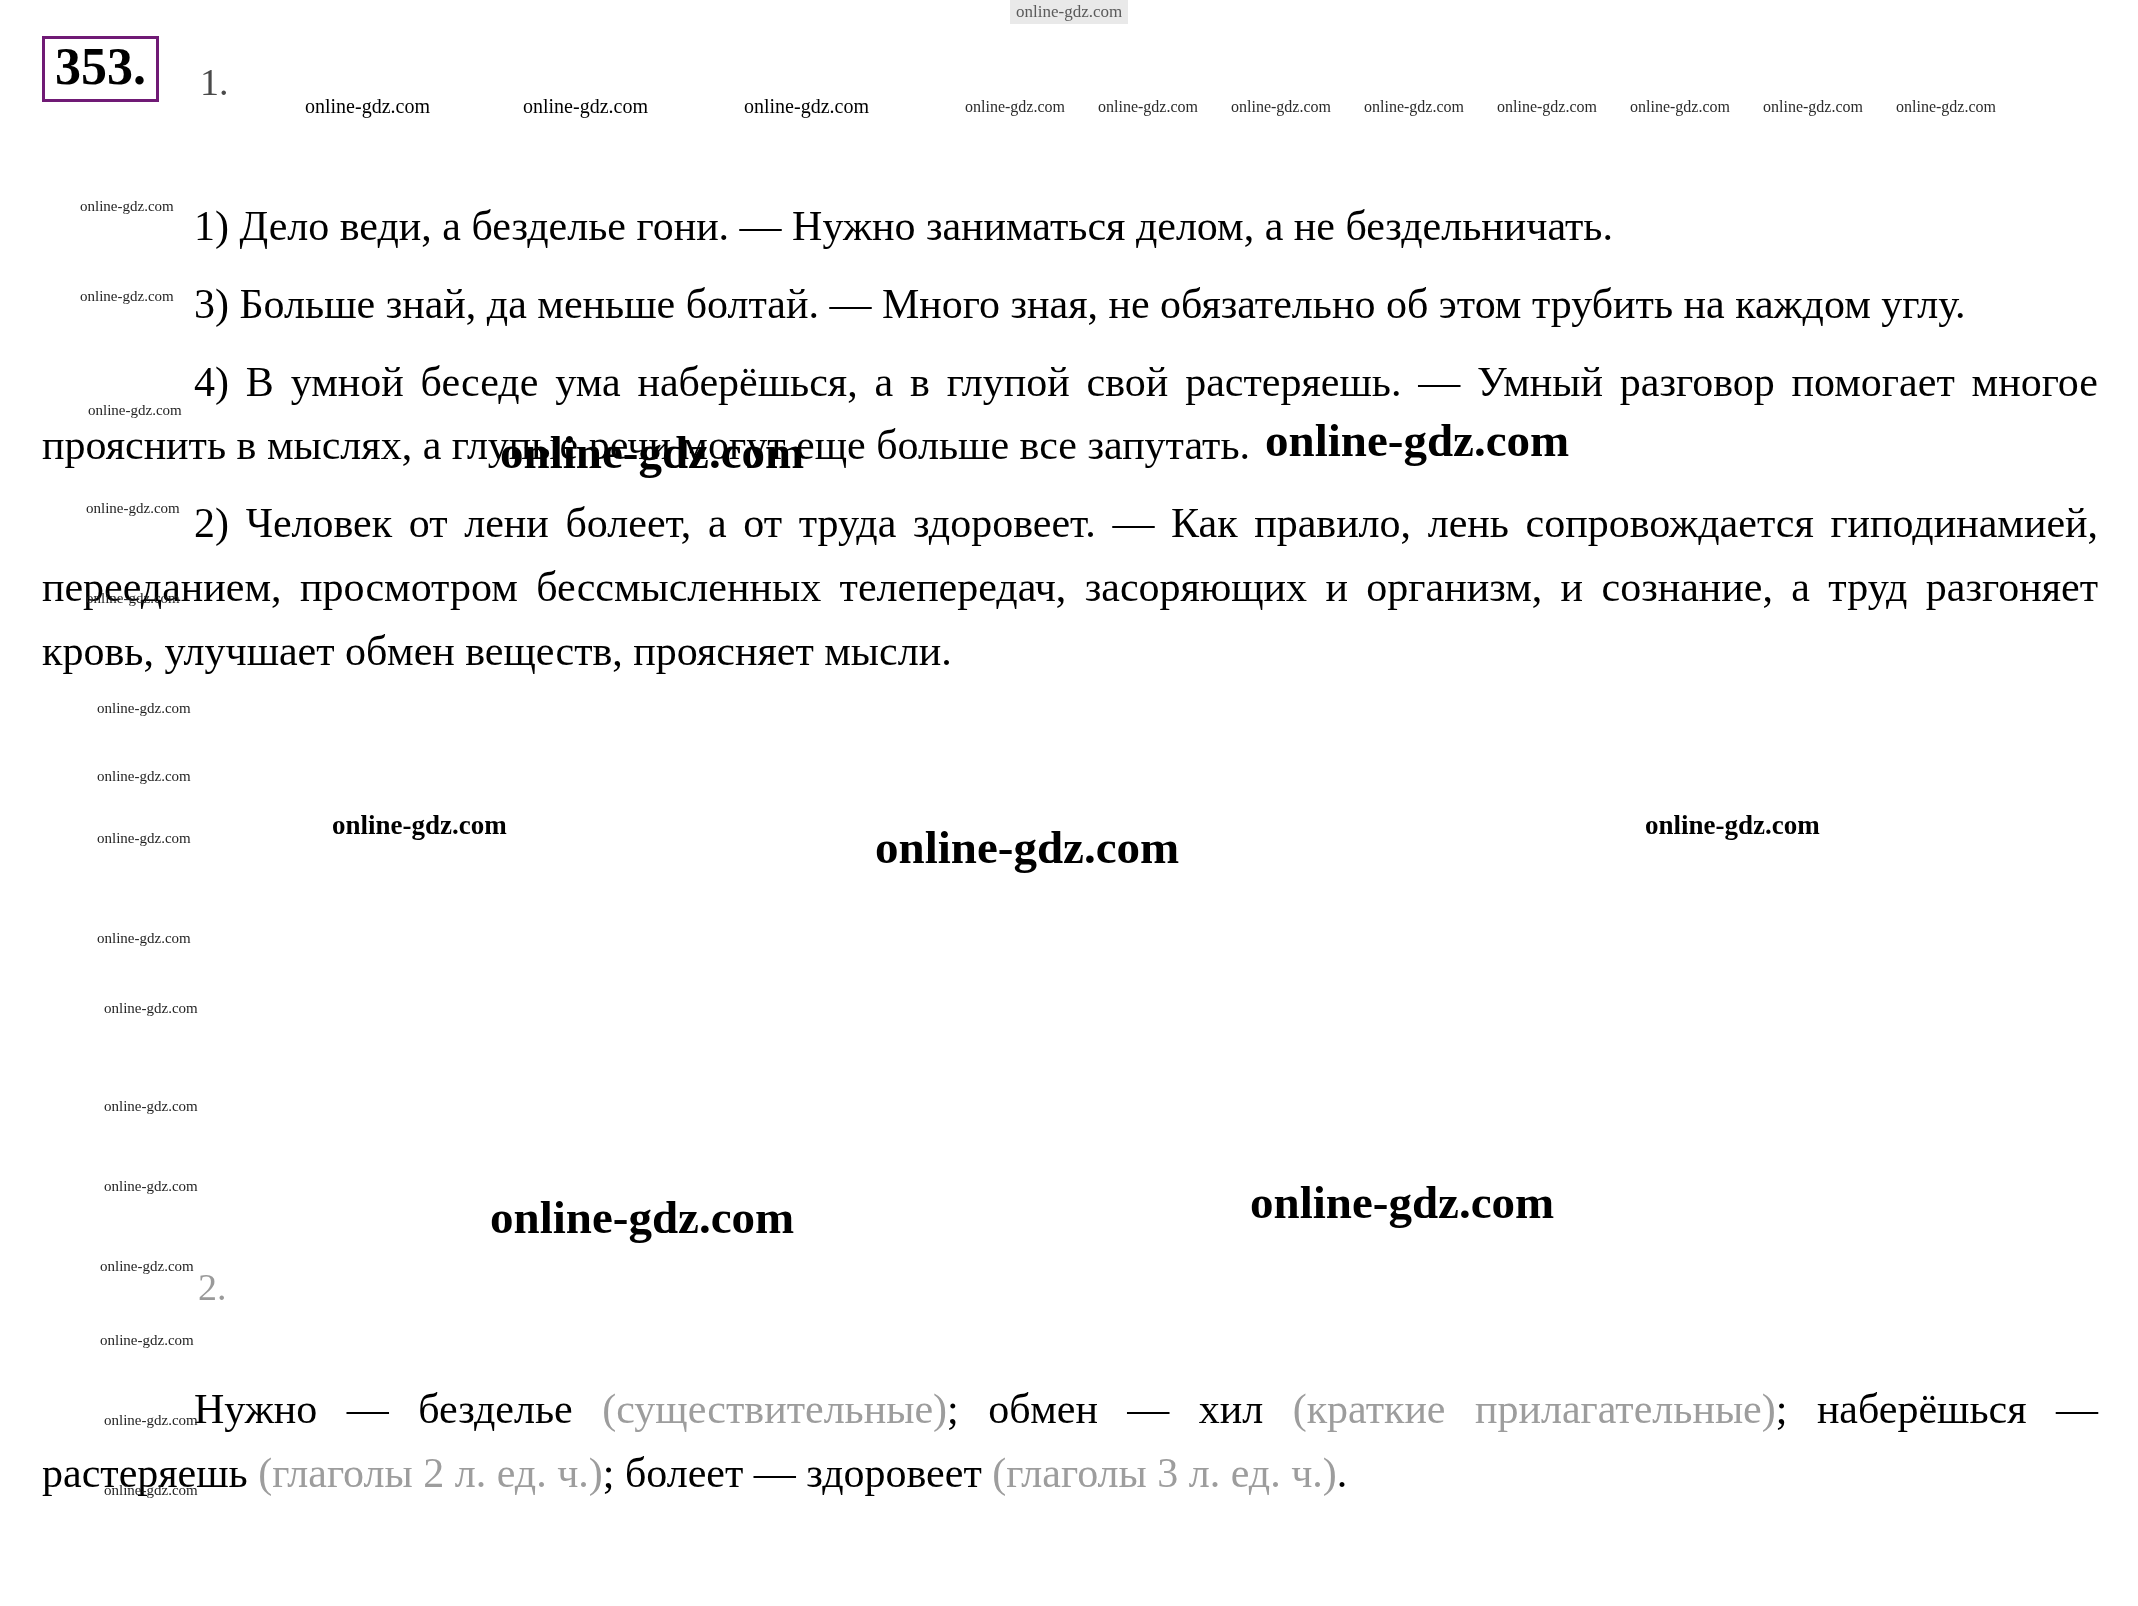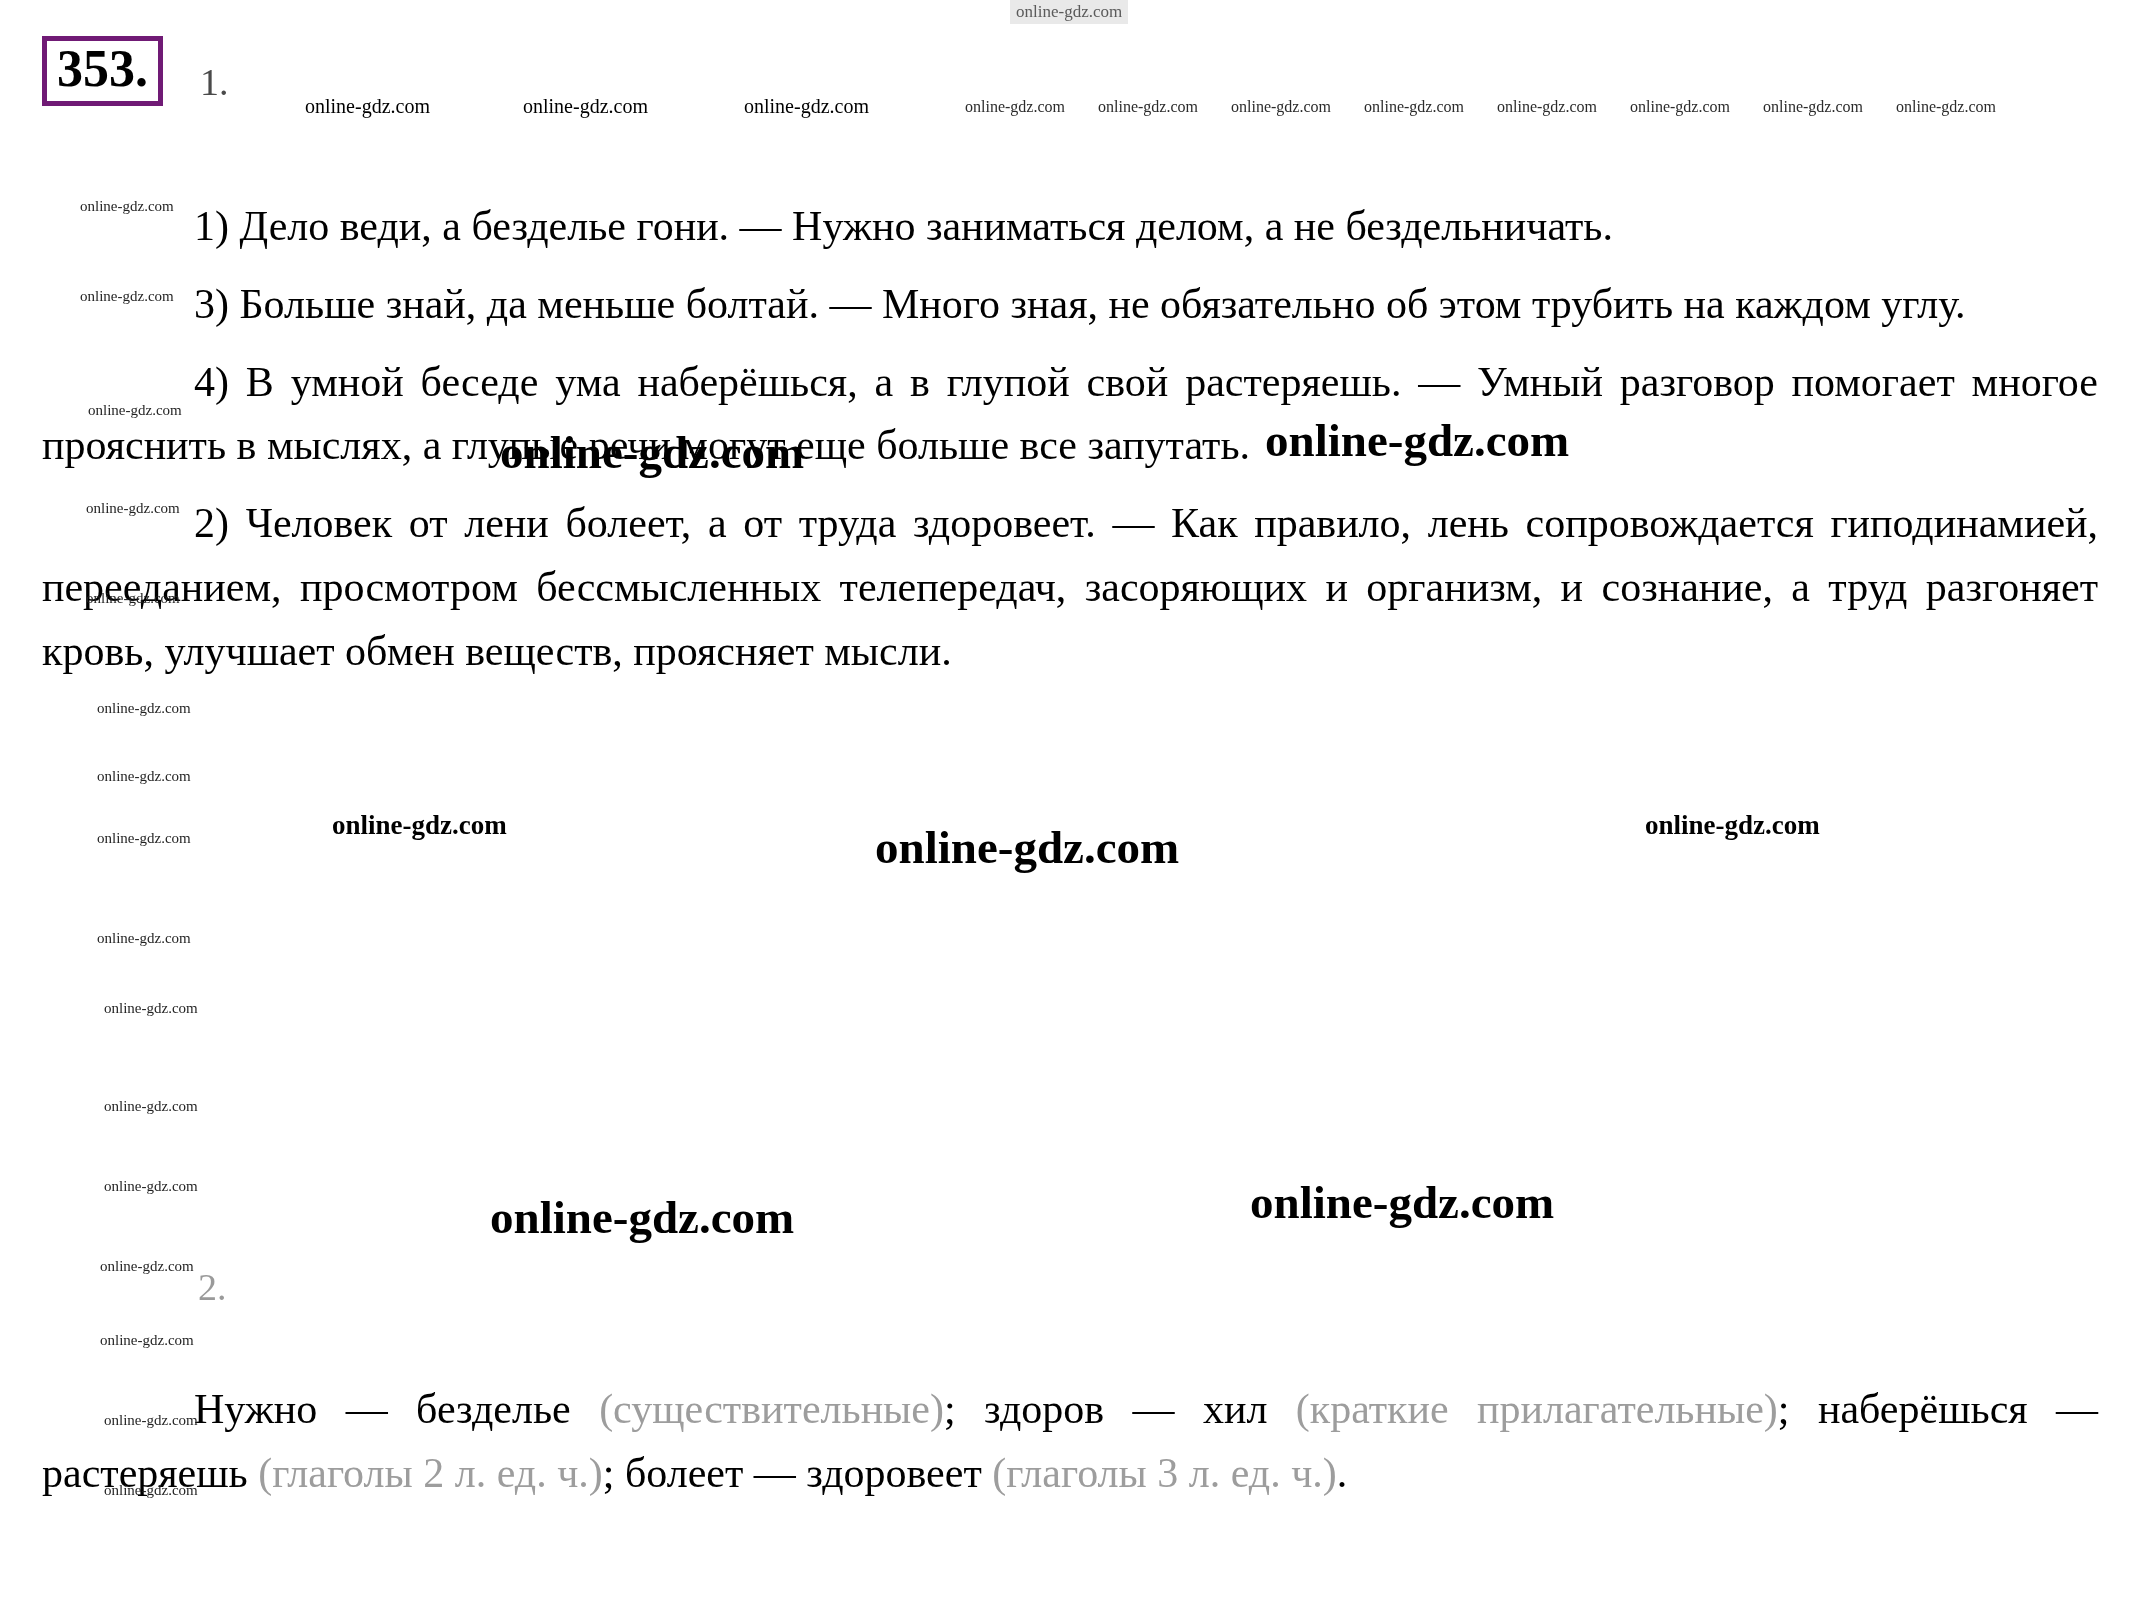--- a/index.html
+++ b/index.html
@@ -22,21 +22,21 @@
     left: 0; top: 0;
     width: 2138px;
     height: 1606px;
   }
 
   
   .ex-number {
     position: absolute;
     left: 42px;
     top: 36px;
-    border: 5px solid #701a75;
+    border: 3px solid #701a75;
     padding: 2px 10px 6px 10px;
     font-size: 52px;
     font-weight: bold;
     line-height: 1;
     font-family: "Liberation Serif", serif;
   }
 
   .part-label-1 {
     position: absolute;
     left: 200px;
@@ -133,21 +133,21 @@
   <div class="body-text">
     <p>1) Дело веди, а безделье гони. — Нужно заниматься делом, а не бездельничать.</p>
     <p>3) Больше знай, да меньше болтай. — Много зная, не обязательно об этом трубить на каждом углу.</p>
     <p>4) В умной беседе ума наберёшься, а в глупой свой растеряешь. — Умный разговор помогает многое прояснить в мыслях, а глупые речи могут еще больше все запутать.</p>
     <p>2) Человек от лени болеет, а от труда здоровеет. — Как правило, лень сопровождается гиподинамией, перееданием, просмотром бессмысленных телепередач, засоряющих и организм, и сознание, а труд разгоняет кровь, улучшает обмен веществ, проясняет мысли.</p>
   </div>
 
   <div class="part-label-2">2.</div>
 
   <div class="analysis-text">
-    <p id="analysis-paragraph"><span>Нужно — безделье </span><span class="gray">(существительные)</span><span>; здоров — хил </span><span class="gray">(краткие прилагательные)</span><span>; наберёшься — растеряешь </span><span class="gray">(глаголы 2 л. ед. ч.)</span><span>; болеет — здоровеет </span><span class="gray">(глаголы 3 л. ед. ч.)</span><span>.</span></p>
+    <p id="analysis-paragraph"><span>Нужно — безделье </span><span class="gray">(существительные)</span><span>; обмен — хил </span><span class="gray">(краткие прилагательные)</span><span>; наберёшься — растеряешь </span><span class="gray">(глаголы 2 л. ед. ч.)</span><span>; болеет — здоровеет </span><span class="gray">(глаголы 3 л. ед. ч.)</span><span>.</span></p>
   </div>
 
   <div id="watermark-layer">
       <div class="wm wm-top" style="left: 1010px; top: 0px;">online-gdz.com</div>
       <div class="wm wm-small" style="left: 305px; top: 95px;">online-gdz.com</div>
       <div class="wm wm-small" style="left: 523px; top: 95px;">online-gdz.com</div>
       <div class="wm wm-small" style="left: 744px; top: 95px;">online-gdz.com</div>
       <div class="wm wm-tiny" style="left: 965px; top: 98px;">online-gdz.com</div>
       <div class="wm wm-tiny" style="left: 1098px; top: 98px;">online-gdz.com</div>
       <div class="wm wm-tiny" style="left: 1231px; top: 98px;">online-gdz.com</div>

